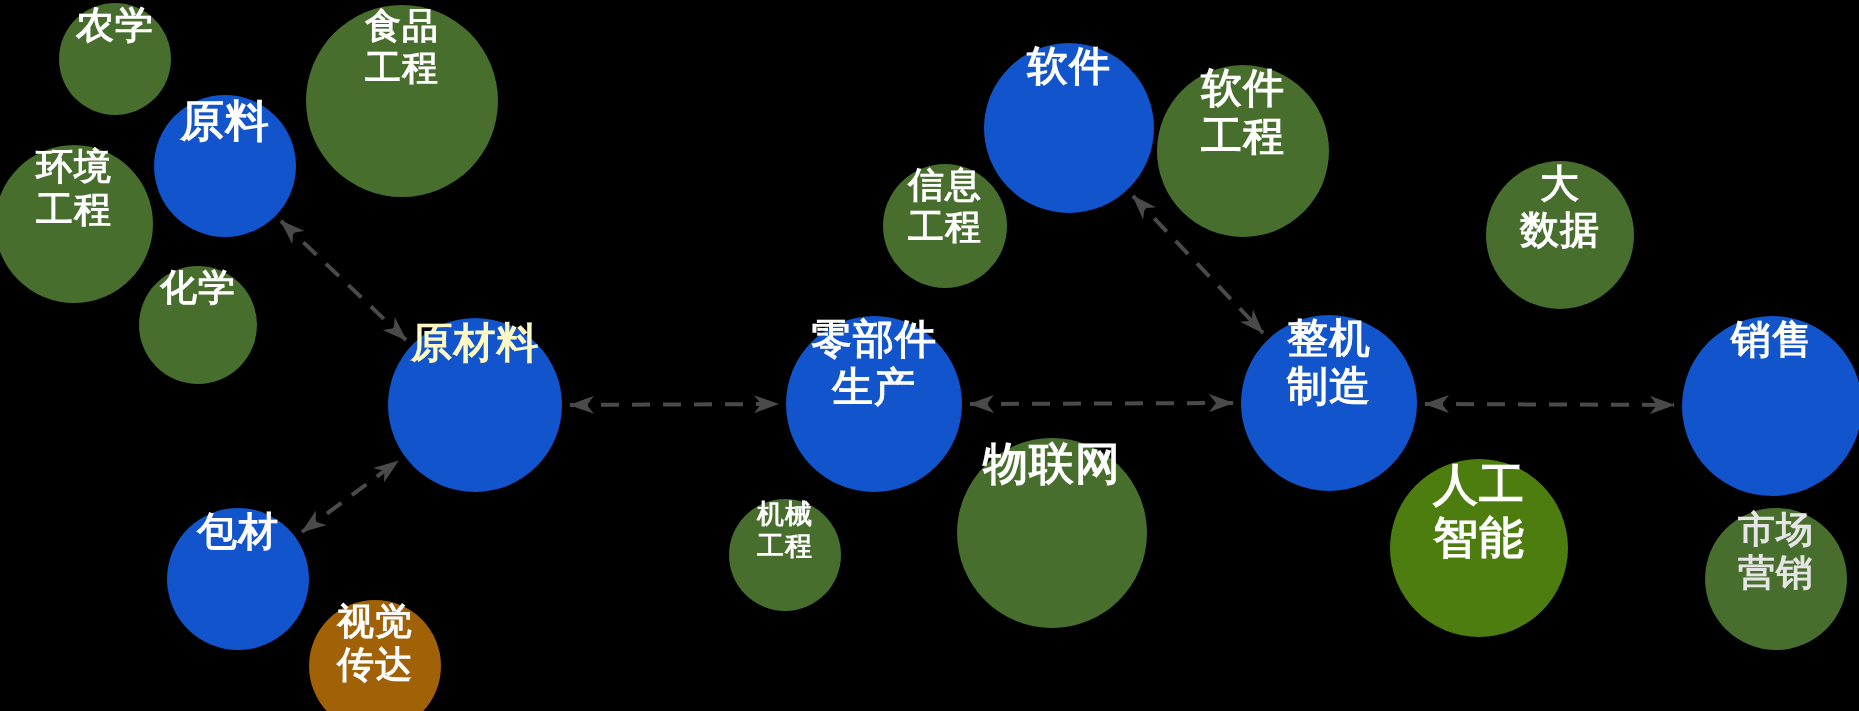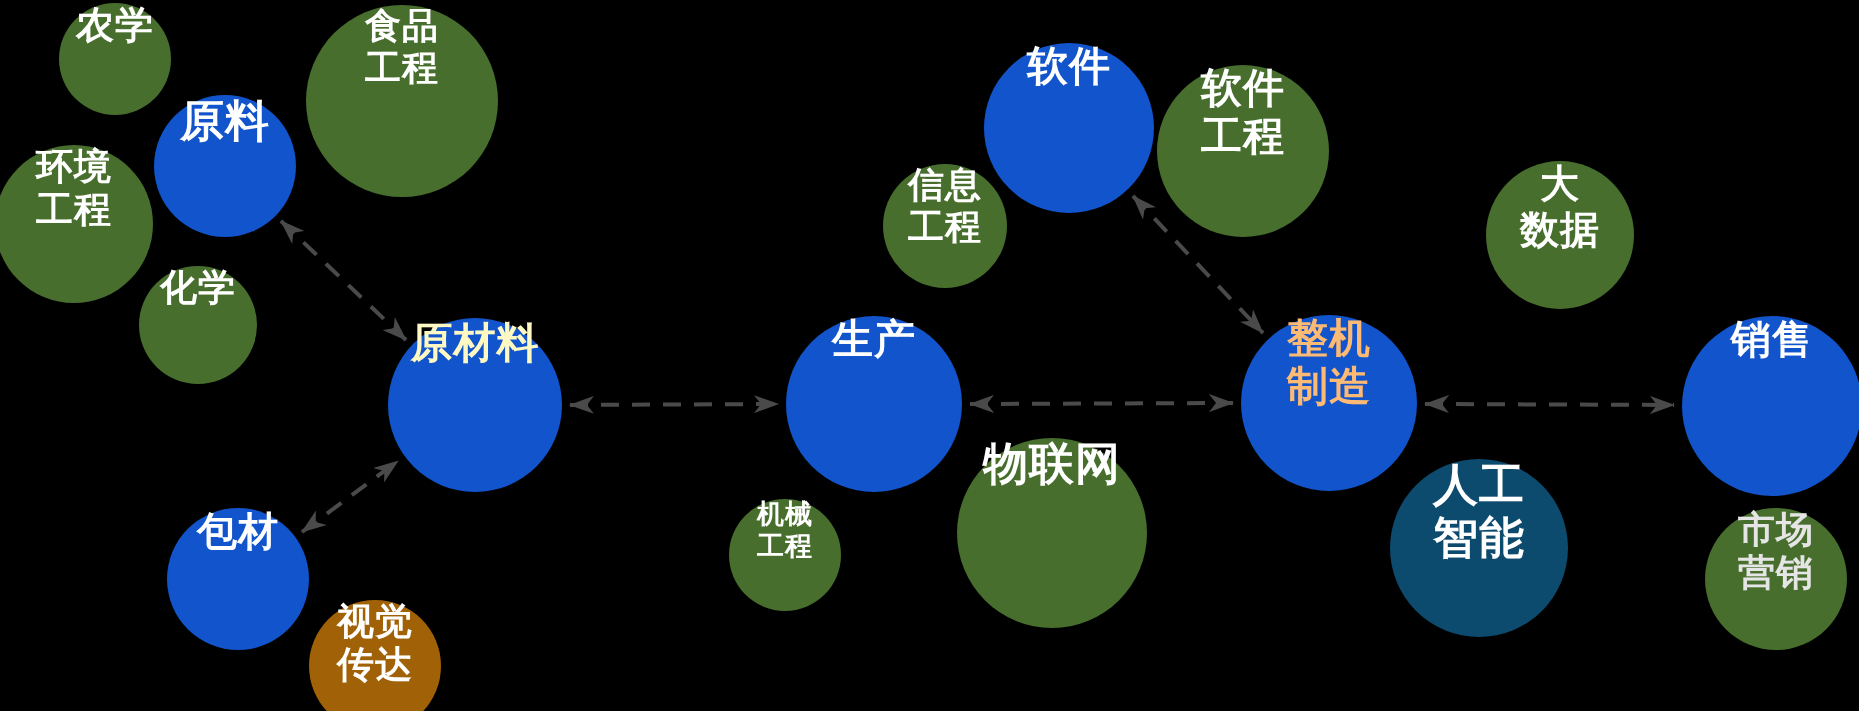--- a/index.html
+++ b/index.html
@@ -86,20 +86,21 @@
         <span>原材料</span>
       </div>
       <div class="node stage" style="left: 167px; top: 508px; width: 142px; height: 142px; font-size: 40px; background: rgb(17, 84, 203); color: rgb(255, 255, 255);">
         <span>包材</span>
       </div>
       <div class="node discipline" style="left: 309px; top: 600px; width: 132px; height: 132px; font-size: 37px; background: #a16207; color: rgb(255, 255, 255);">
         <span>视觉</span>
         <span>传达</span>
       </div>
       <div class="node stage" style="left: 786px; top: 316px; width: 176px; height: 176px; font-size: 41px; background: rgb(17, 84, 203); color: rgb(255, 255, 255);">
+        <span>零部件</span>
         <span>生产</span>
       </div>
       <div class="node discipline" style="left: 729px; top: 499px; width: 112px; height: 112px; font-size: 27px; background: rgb(71, 110, 44); color: rgb(255, 255, 255);">
         <span>机械</span>
         <span>工程</span>
       </div>
       <div class="node discipline" style="left: 883px; top: 164px; width: 124px; height: 124px; font-size: 36px; background: rgb(71, 110, 44); color: rgb(255, 255, 255);">
         <span>信息</span>
         <span>工程</span>
       </div>
@@ -110,25 +111,25 @@
         <span>软件</span>
       </div>
       <div class="node discipline" style="left: 1157px; top: 65px; width: 172px; height: 172px; font-size: 41px; background: rgb(71, 110, 44); color: rgb(255, 255, 255);">
         <span>软件</span>
         <span>工程</span>
       </div>
       <div class="node discipline" style="left: 1486px; top: 161px; width: 148px; height: 148px; font-size: 39px; background: rgb(71, 110, 44); color: rgb(255, 255, 255);">
         <span>大</span>
         <span>数据</span>
       </div>
-      <div class="node stage" style="left: 1241px; top: 315px; width: 176px; height: 176px; font-size: 41px; background: rgb(17, 84, 203); color: #fdba74;">
+      <div class="node stage" style="left: 1241px; top: 315px; width: 176px; height: 176px; font-size: 41px; background: rgb(17, 84, 203); color: #ffffff;">
         <span>整机</span>
         <span>制造</span>
       </div>
-      <div class="node discipline" style="left: 1390px; top: 459px; width: 178px; height: 178px; font-size: 45px; background: #0c4a6e; color: rgb(255, 255, 255);">
+      <div class="node discipline" style="left: 1390px; top: 459px; width: 178px; height: 178px; font-size: 45px; background: #4d7c0f; color: rgb(255, 255, 255);">
         <span>人工</span>
         <span>智能</span>
       </div>
       <div class="node stage" style="left: 1682px; top: 316px; width: 180px; height: 180px; font-size: 40px; background: rgb(17, 84, 203); color: rgb(255, 255, 255);">
         <span>销售</span>
       </div>
       <div class="node discipline" style="left: 1705px; top: 508px; width: 142px; height: 142px; font-size: 37px; background: rgb(71, 110, 44); color: #e5e5e5;">
         <span>市场</span>
         <span>营销</span>
       </div>

